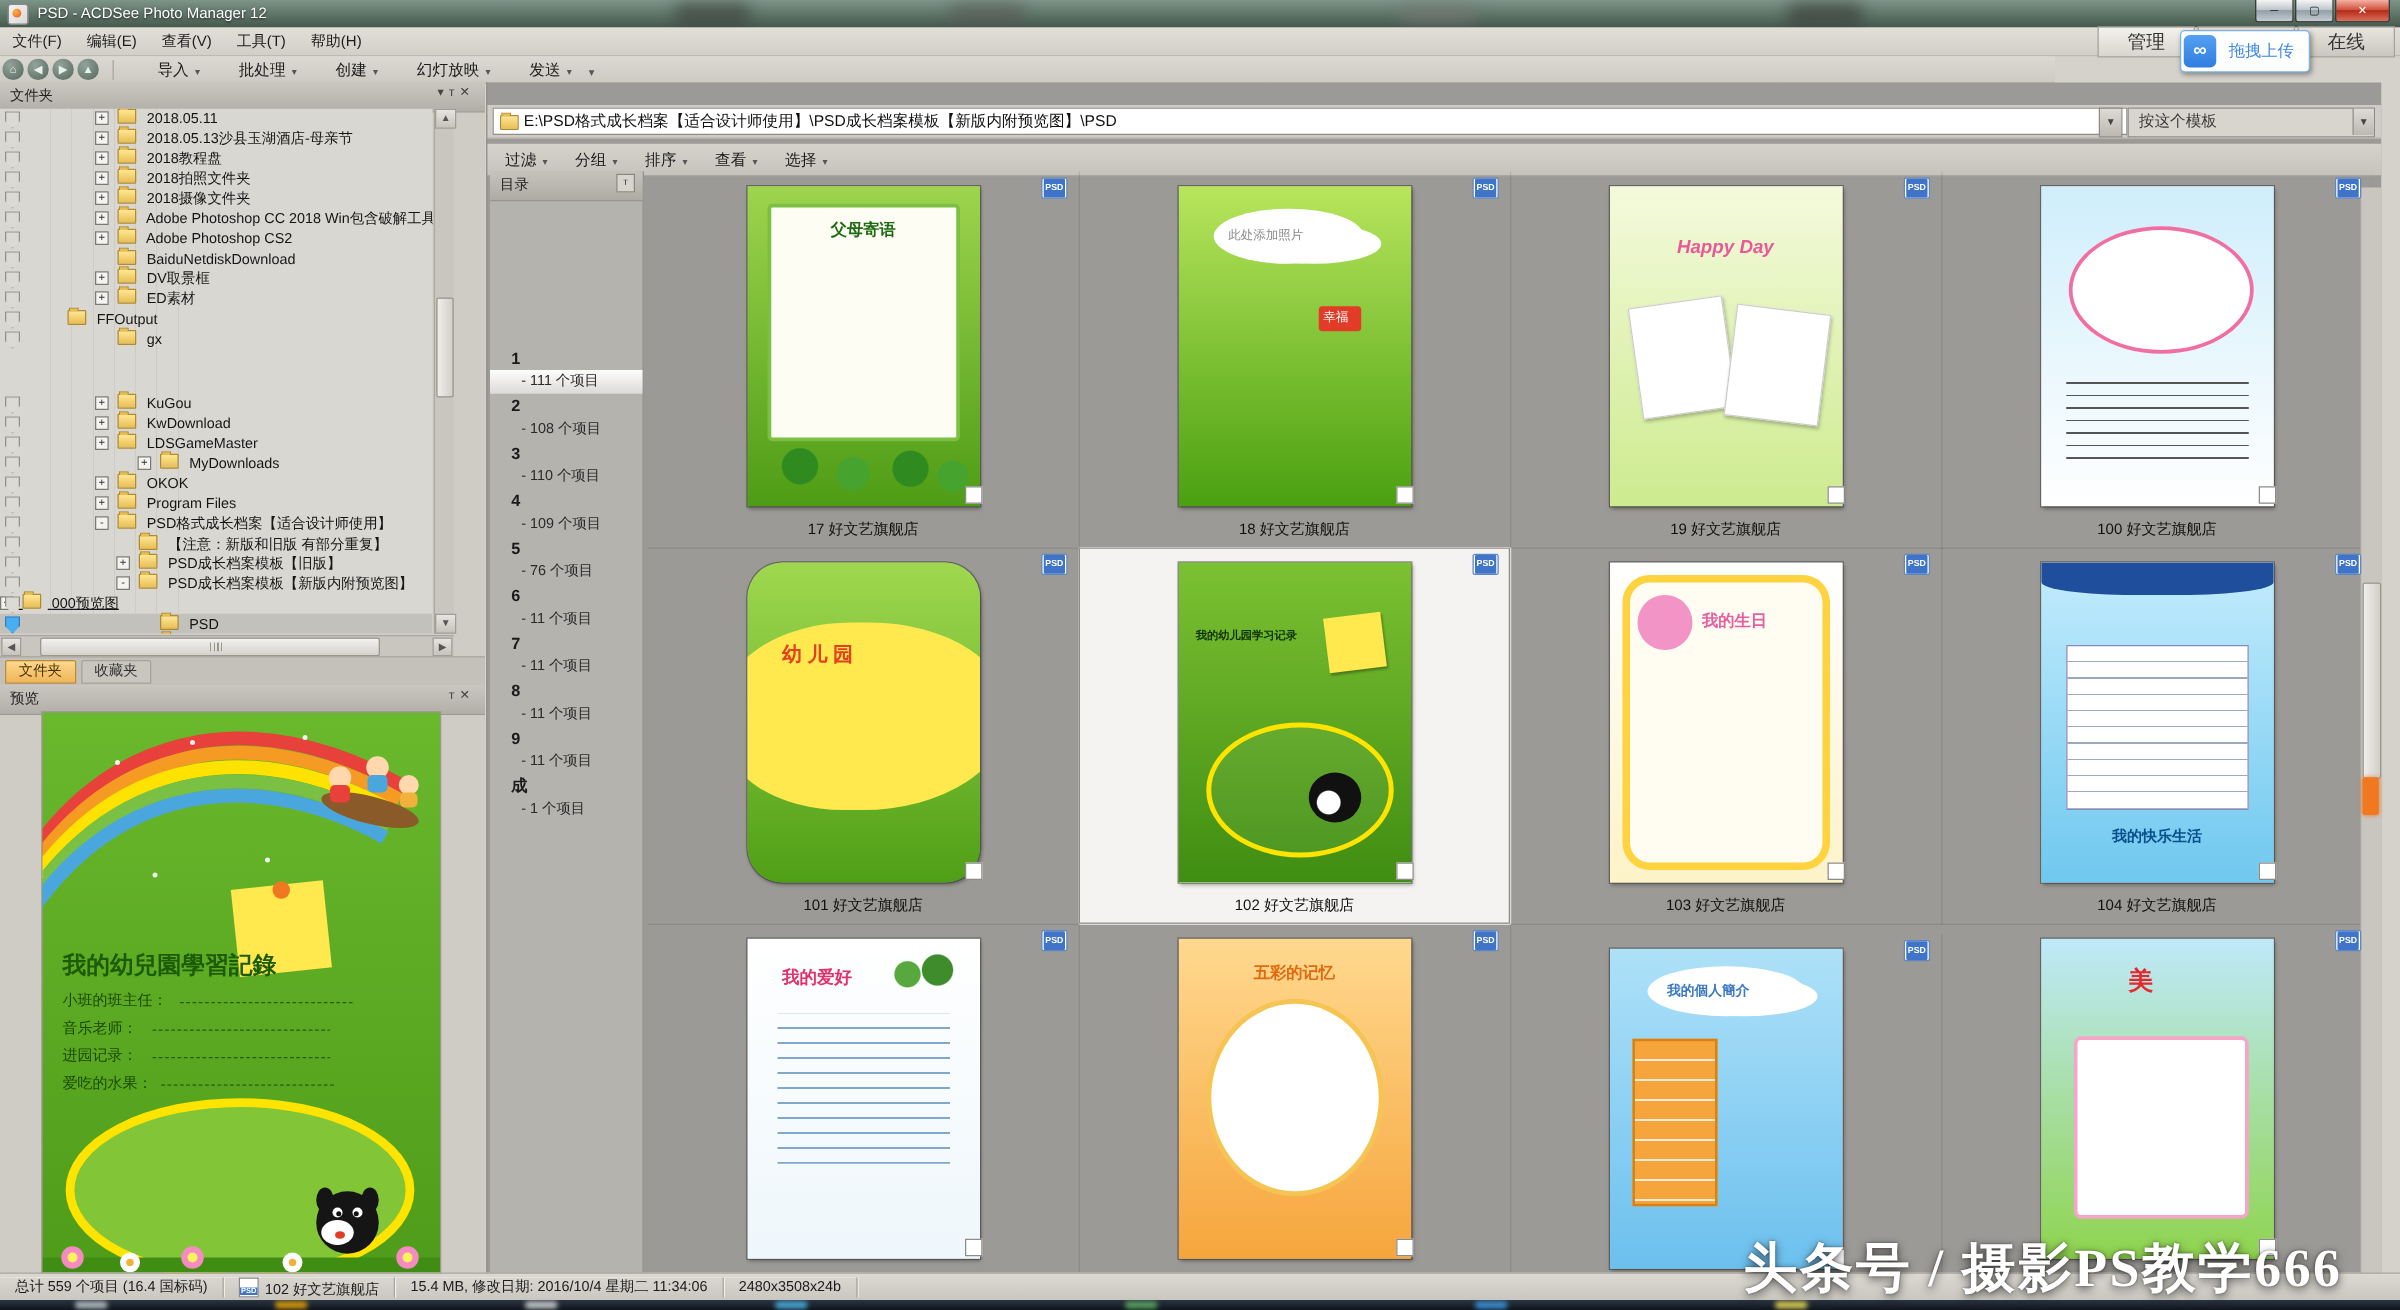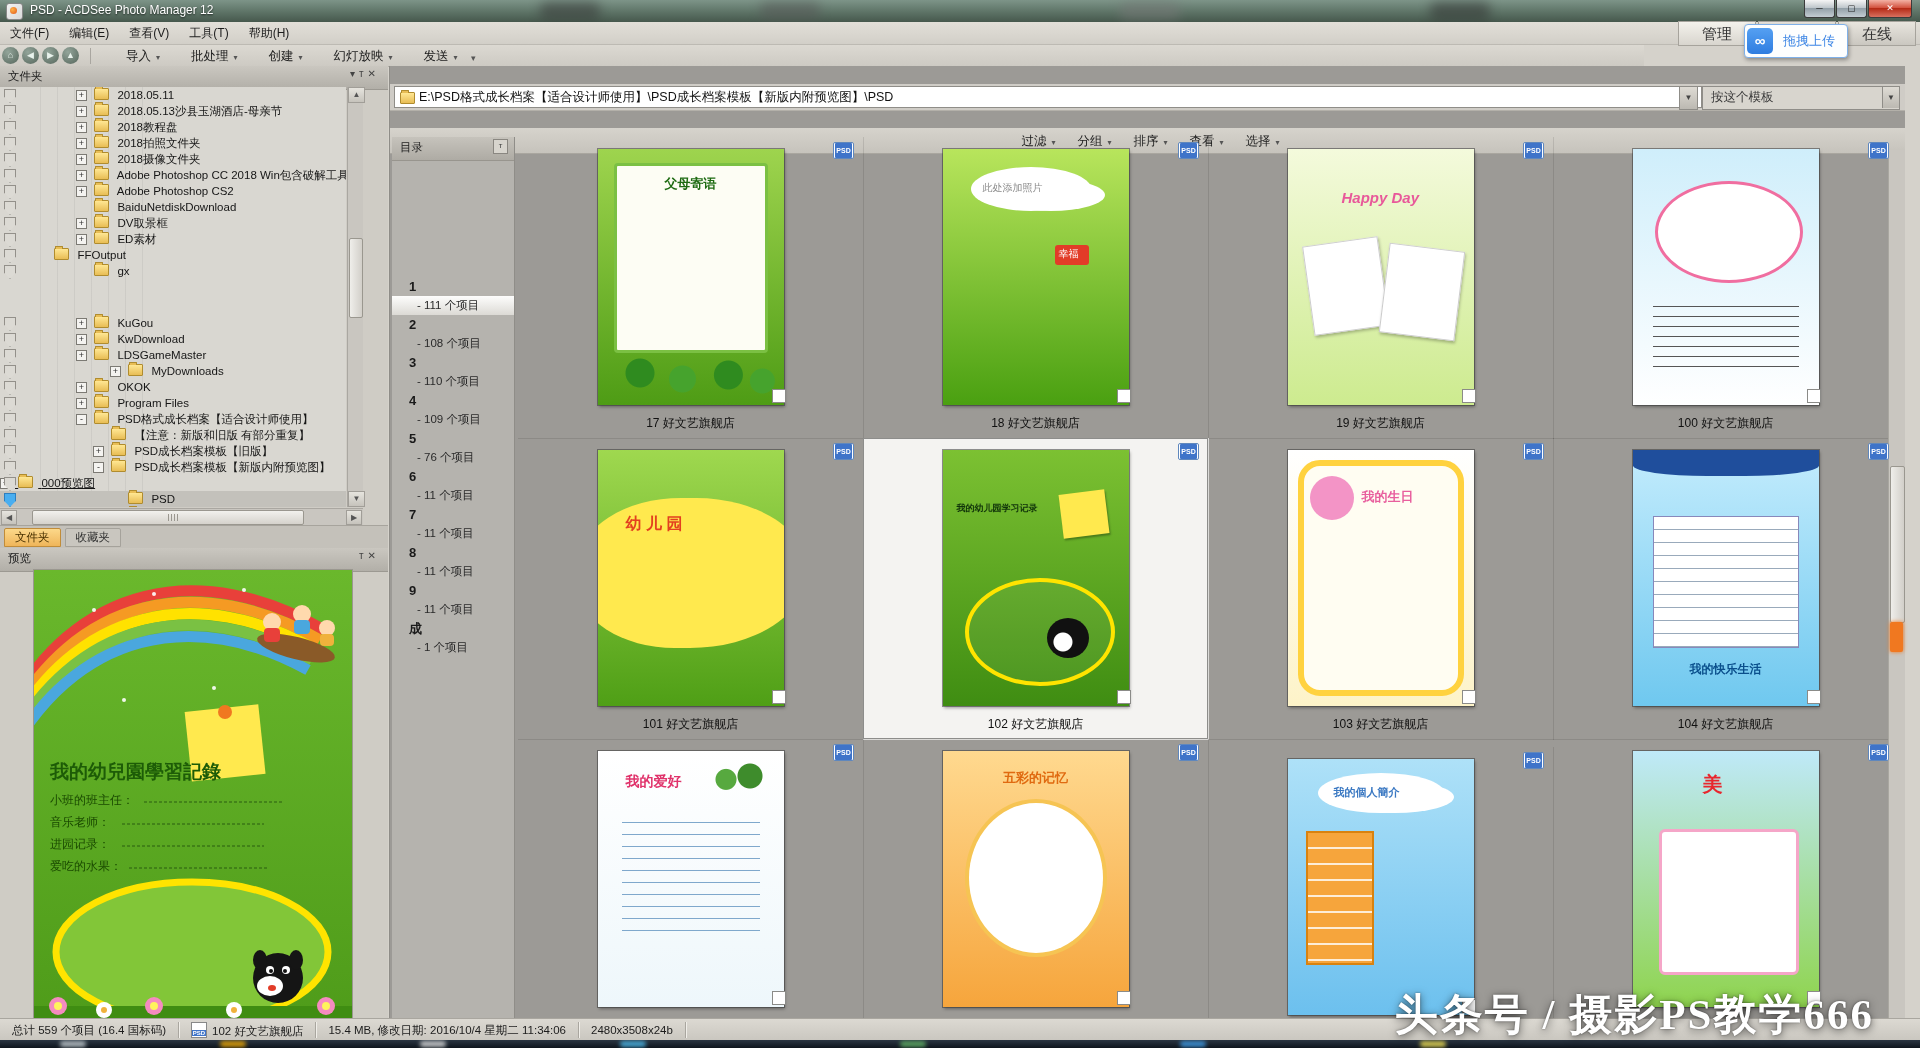--- a/index.html
+++ b/index.html
@@ -90,22 +90,22 @@
   .addressbar{position:absolute;left:0;top:18px;width:1515px;height:26px;background:#cfccc6;border-bottom:1px solid #b3b0a9;}
   .addr-field{position:absolute;left:4px;top:2px;width:1282px;height:20px;background:#fff;border:1px solid #8f8d88;
     font-size:12.5px;color:#111;line-height:20px;padding-left:24px;white-space:nowrap;overflow:hidden;}
   .addr-field .folder{position:absolute;left:5px;top:5px;}
   .addr-drop{position:absolute;left:1289px;top:2px;width:17px;height:22px;background:linear-gradient(180deg,#dedbd4,#bcb9b2);
     border:1px solid #8f8d88;font-size:8px;color:#444;text-align:center;line-height:22px;}
   .tpl-combo{position:absolute;left:1312px;top:2px;width:188px;height:22px;background:#d8d5ce;border:1px solid #8f8d88;
     font-size:12.5px;color:#3a3a3a;line-height:21px;padding-left:8px;}
   .tpl-combo .dd{position:absolute;right:0;top:0;width:16px;height:21px;background:linear-gradient(180deg,#dedbd4,#bcb9b2);
     border-left:1px solid #8f8d88;font-size:8px;color:#444;text-align:center;line-height:21px;}
-  .filterbar{position:absolute;left:0;top:62px;width:1515px;height:25px;background:linear-gradient(180deg,#d6d3cc,#c6c3bc);
-    border-bottom:1px solid #a9a69f;text-align:center;}
+  .filterbar{position:absolute;left:0;top:49px;width:1515px;height:25px;background:linear-gradient(180deg,#d6d3cc,#c6c3bc);
+    border-bottom:1px solid #a9a69f;}
   .fitem{display:inline-block;font-size:12.5px;color:#1c1c1c;padding:5px 8px 0 14px;}
   .fitem:after{content:"▾";font-size:8px;color:#555;margin-left:5px;}
   
   .catalog{position:absolute;left:2px;top:71px;width:122px;height:881px;background:#b5b3ae;border-right:1px solid #8f8d88;}
   .cat-head{height:20px;background:linear-gradient(180deg,#c6c3bc,#aeaba4);border-bottom:1px solid #98958e;
     font-size:11.5px;color:#222;padding:3px 0 0 8px;position:relative;}
   .cat-pin{position:absolute;right:6px;top:2px;width:13px;height:13px;border:1px solid #8a8781;background:#d8d5ce;
     font-size:8px;color:#444;text-align:center;line-height:12px;}
   .cat-groups{position:absolute;left:0;top:140px;width:122px;}
   .cg-num{height:19px;line-height:19px;font-size:13px;font-weight:bold;color:#1a1a1a;padding-left:17px;}
@@ -647,21 +647,21 @@
           <div class="t-p2"></div>
           <div class="t-p3"></div>
 
         </div>
         <div class="checkbox"></div>
         <div class="caption">100 好文艺旗舰店</div>
       </div>
 
       <div class="cell v101" style="left: 0px; top: 301px;">
         <div class="psd-badge"><span>PSD</span></div>
-        <div class="thumb" style="background: linear-gradient(rgb(159, 216, 79), rgb(79, 159, 22));">
+        <div class="thumb" style="background: linear-gradient(rgb(159, 216, 79), rgb(79, 159, 22)); border-radius: 28px;">
           <div class="t-p1"></div>
           <div class="t-p2"></div>
           <div class="t-p3"></div>
           <span class="t-title">幼 儿 园</span>
 
         </div>
         <div class="checkbox"></div>
         <div class="caption">101 好文艺旗舰店</div>
       </div>
 

